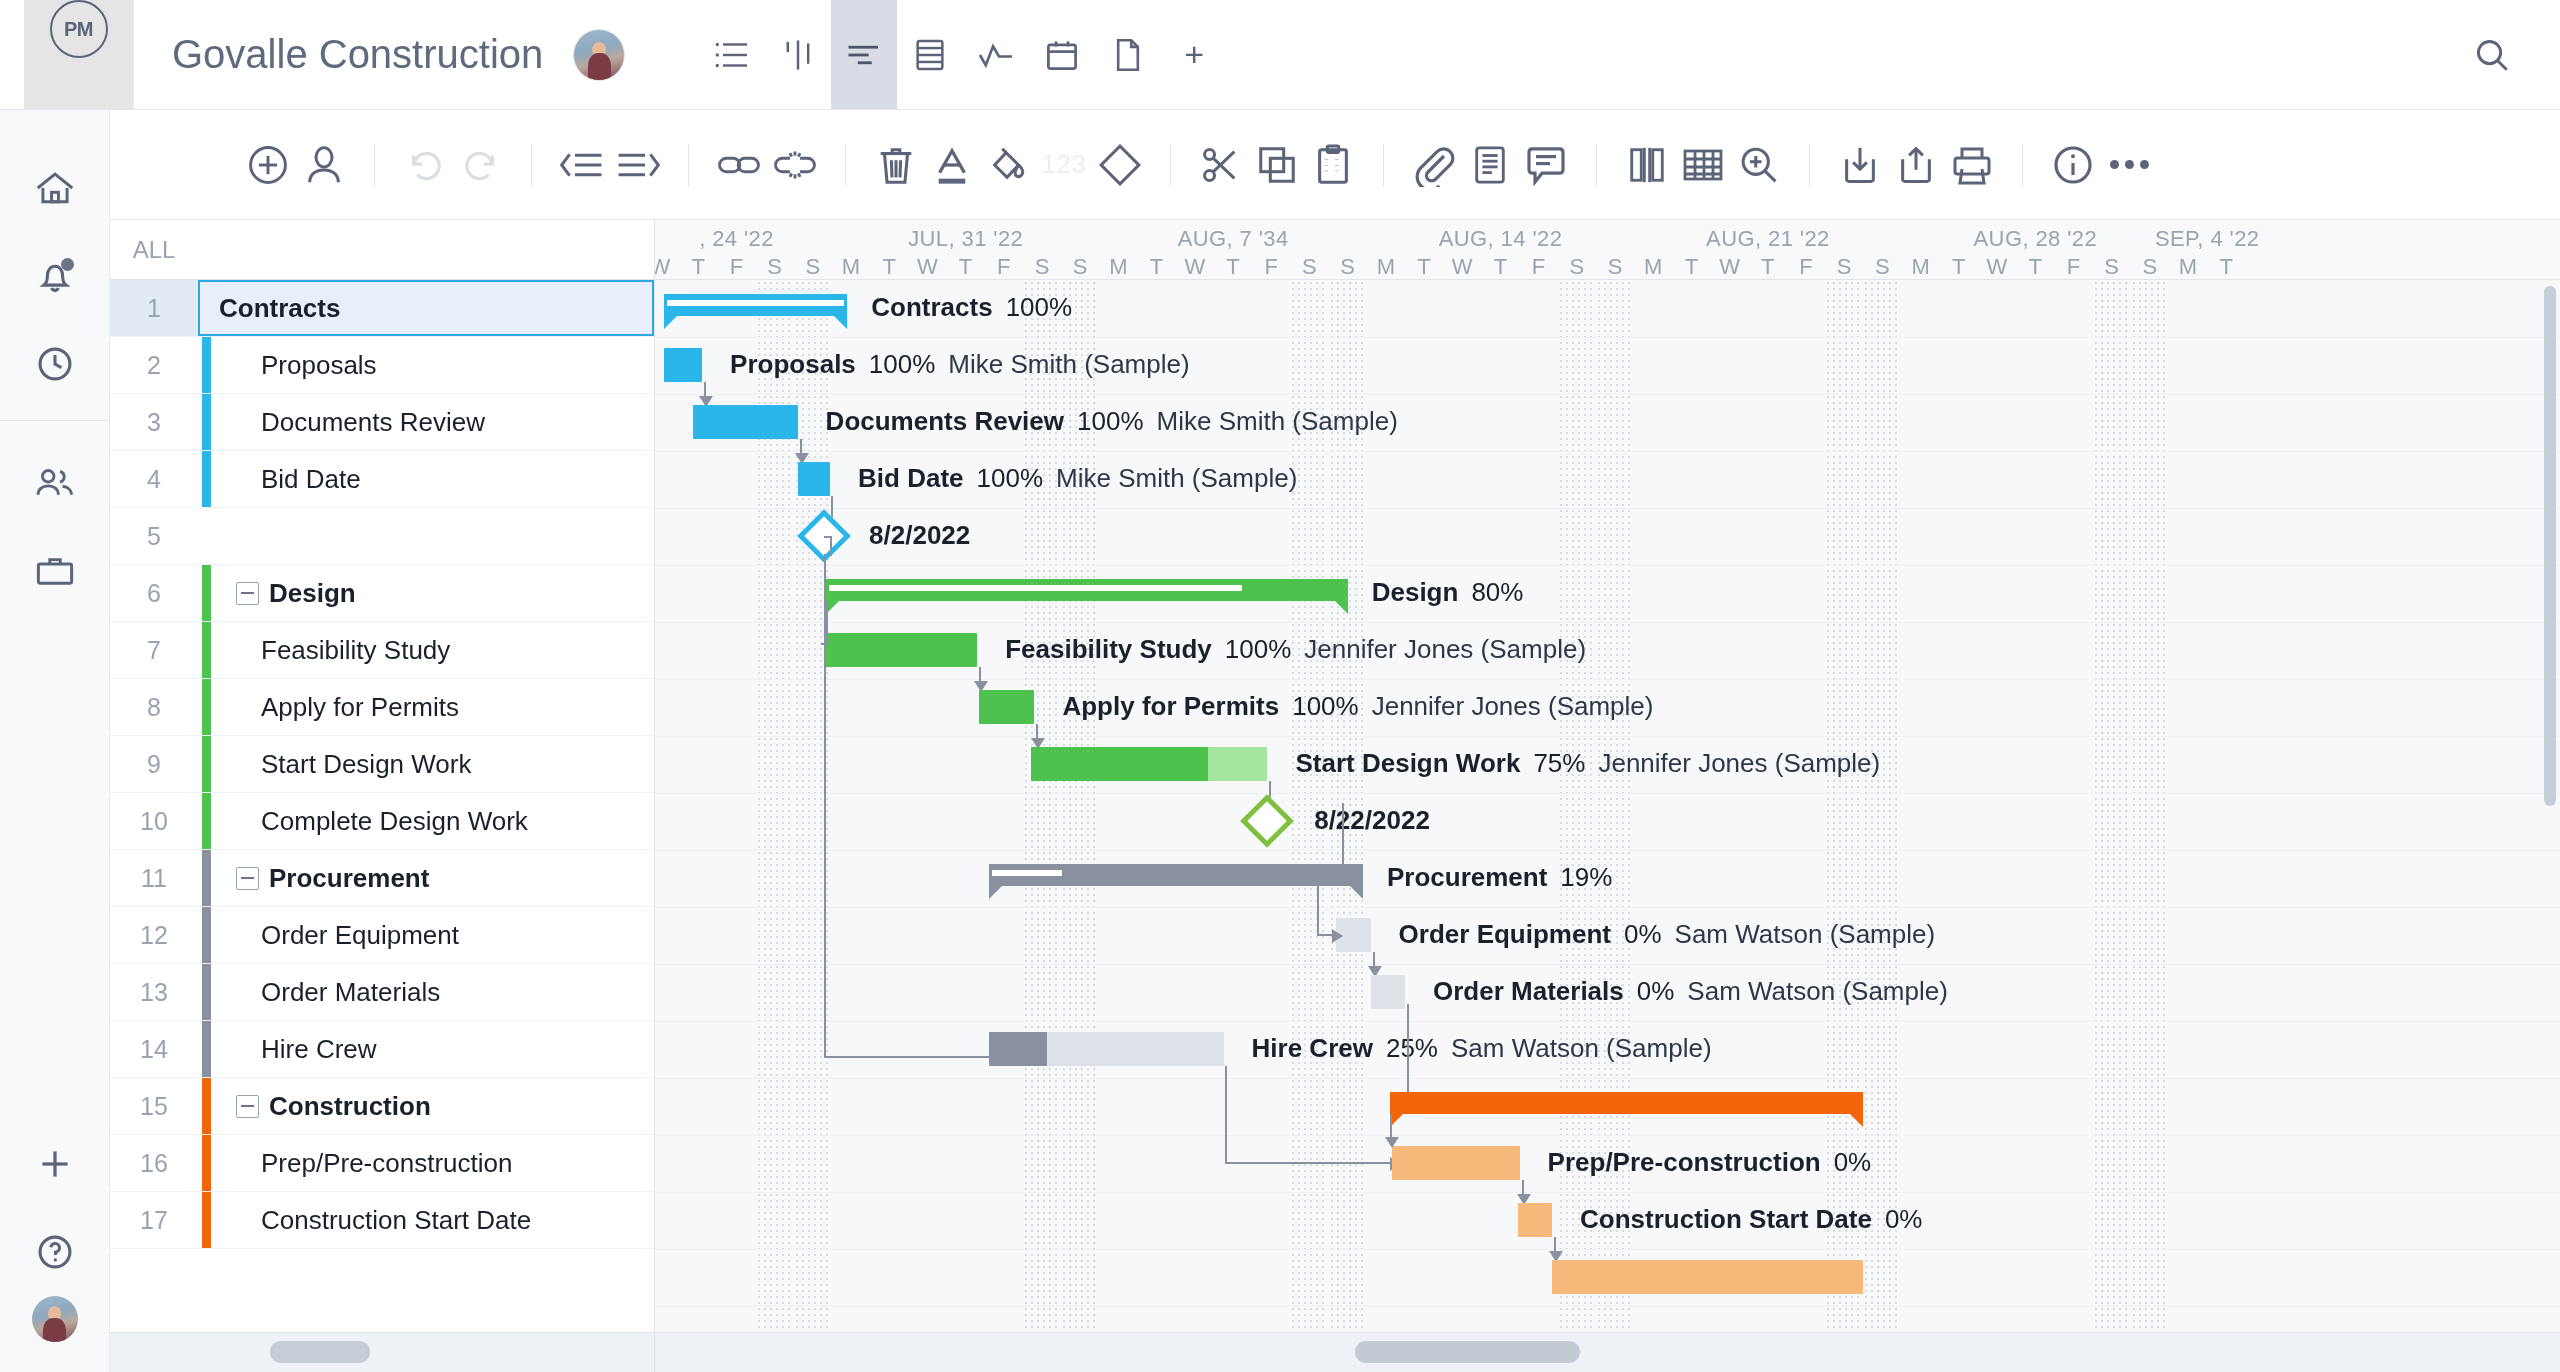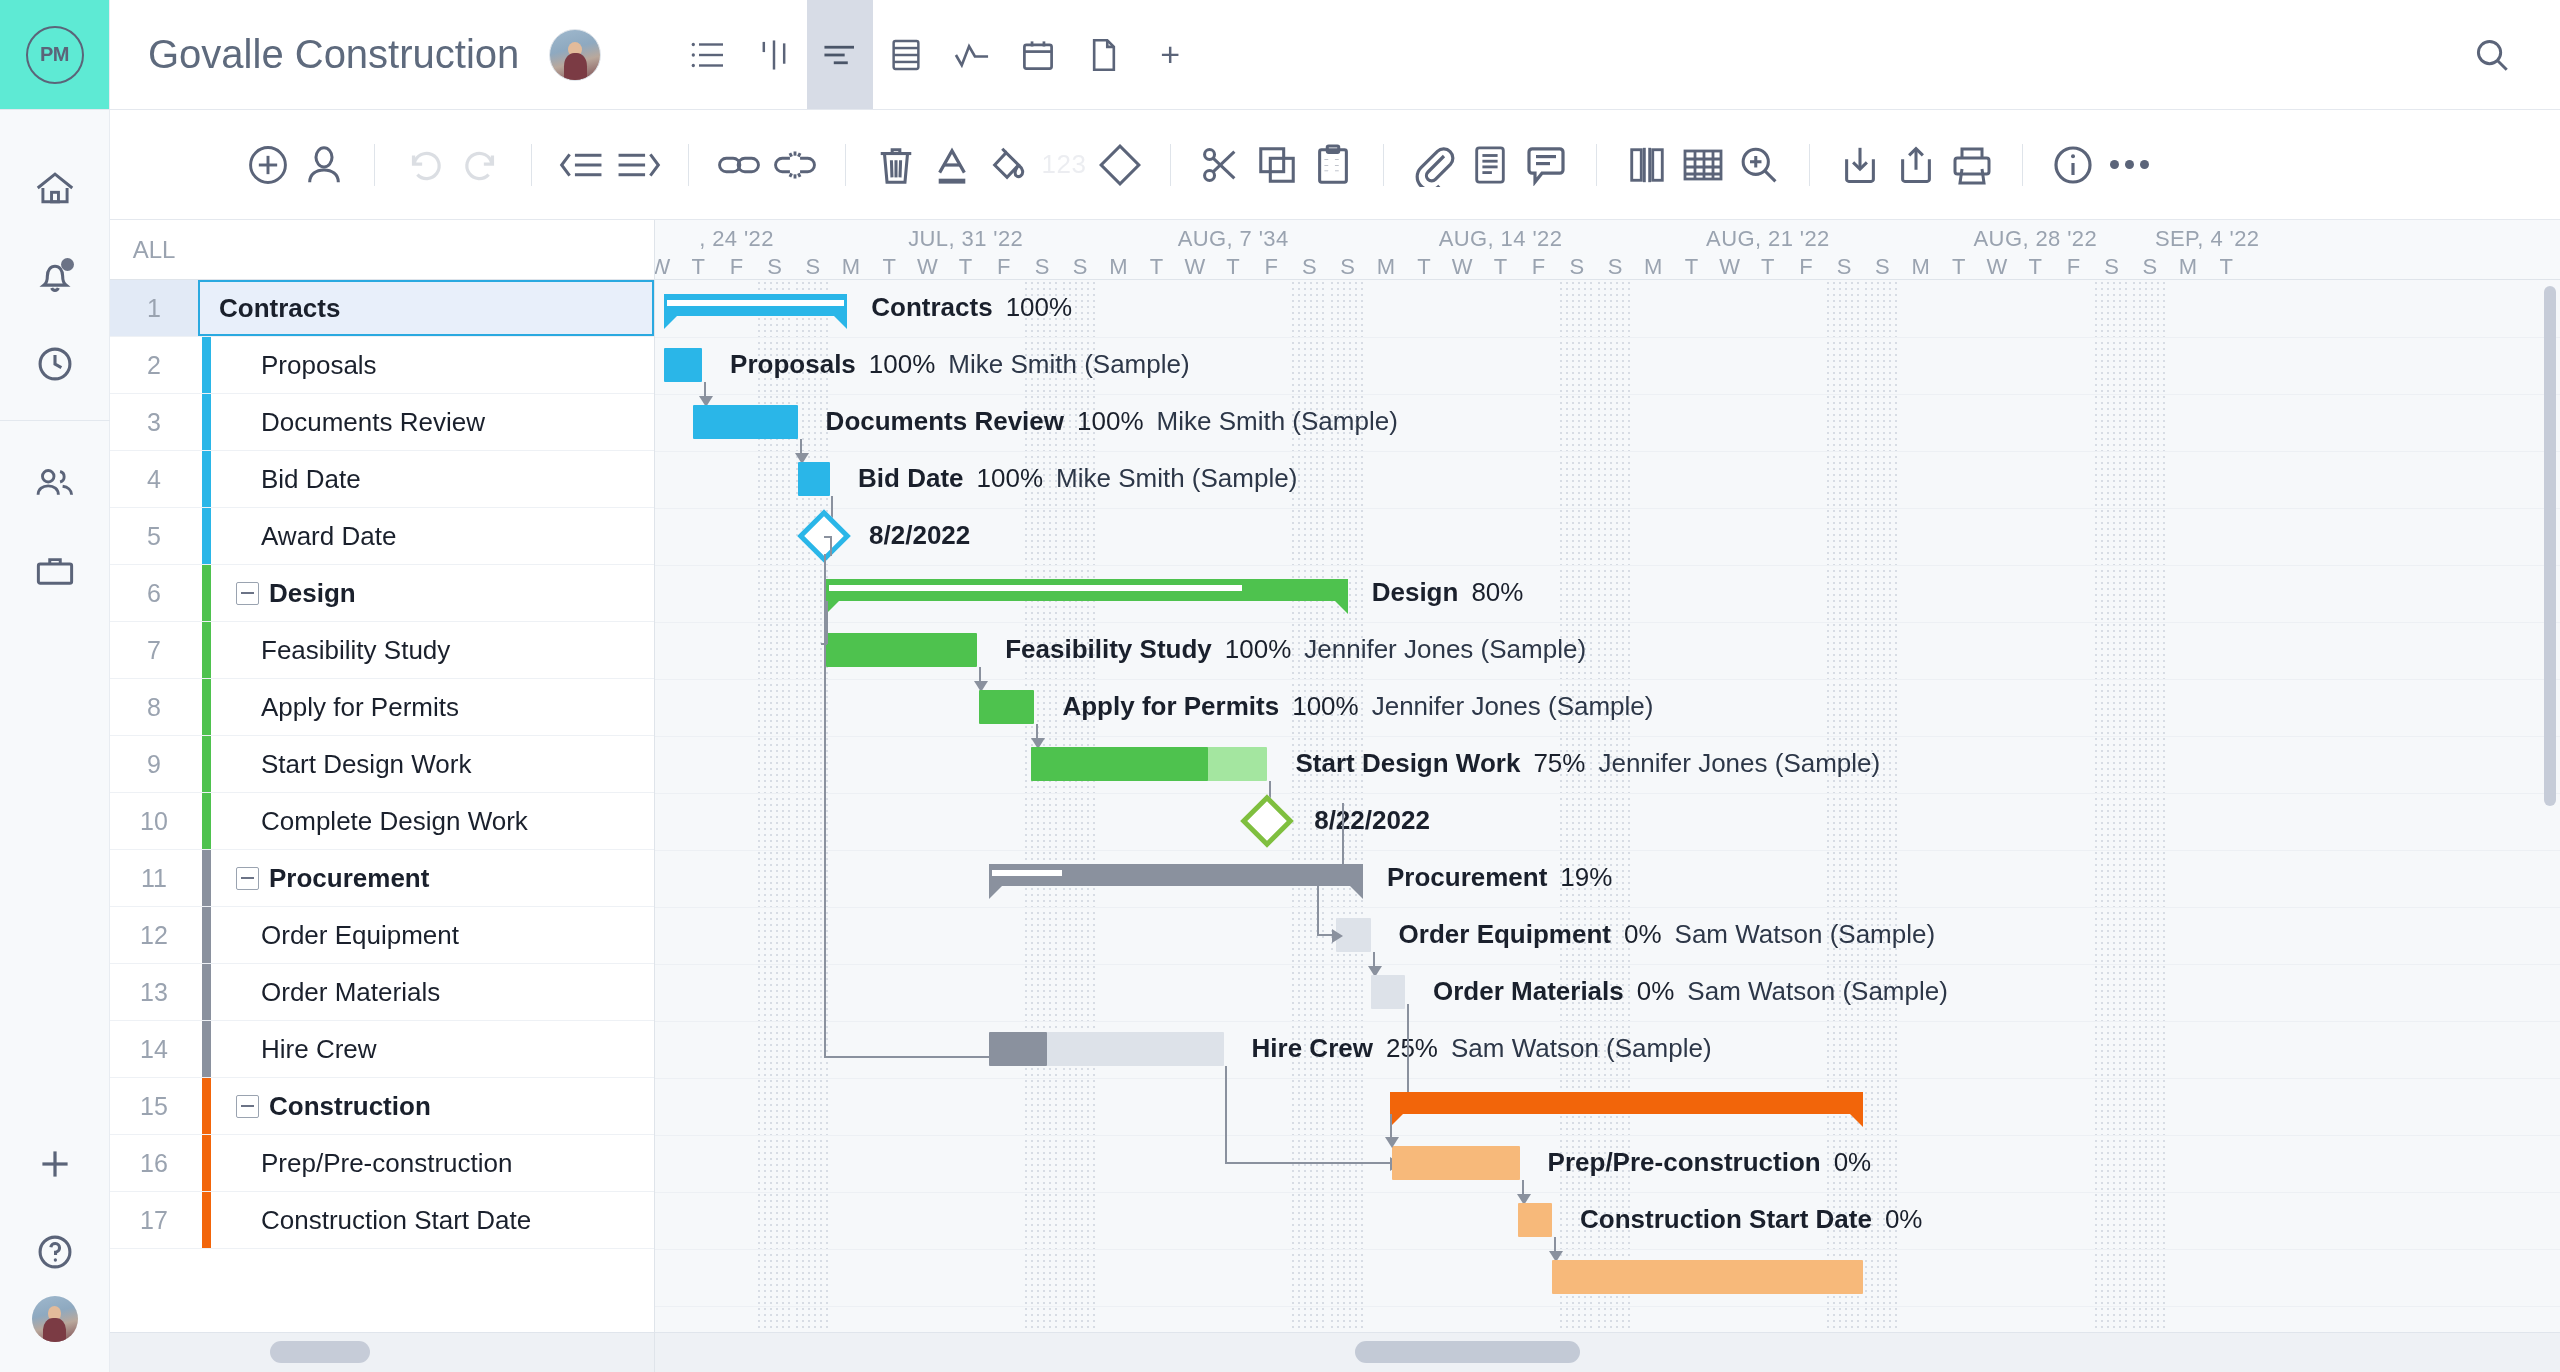--- a/index.html
+++ b/index.html
@@ -8,22 +8,22 @@
   body {
     font-family: "Liberation Sans", sans-serif;
     background:#ffffff; color:#4a5568;
     -webkit-font-smoothing:antialiased;
   }
   .app { position:relative; width:2560px; height:1372px; display:flex; flex-direction:column; }
 
   
   .topbar { height:110px; flex:0 0 110px; display:flex; align-items:stretch;
             background:#fff; border-bottom:1px solid #e4e8ee; position:relative; z-index:20; }
-  .logo-cell { width:110px; flex:0 0 110px; display:flex; align-items:center; justify-content:center;
-               background:#5eead4; border-right:1px solid #e8ecf1; }
+  .logo-cell { width:110px; flex:0 0 110px; display:flex; justify-content:center;
+               background:#e5e5e5; border-right:1px solid #e8ecf1;margin-left:24px; }
   .logo-circle { width:58px; height:58px; border-radius:50%; border:2.5px solid #5b6479;
                  display:flex; align-items:center; justify-content:center;
                  font-size:20px; font-weight:700; color:#5b6479; letter-spacing:-0.5px; }
   .proj-title { font-size:40px; color:#5e6a7d; font-weight:400; margin-left:38px;
                 display:flex; align-items:center; white-space:nowrap; }
   .owner-avatar { width:52px; height:52px; border-radius:50%; margin-left:30px; align-self:center;
                   background:linear-gradient(165deg,#9fb8cd 0%,#8ea9c0 38%,#b9a89c 62%,#7c4a50 100%);
                   border:1px solid #dfe4ea; position:relative; overflow:hidden; }
   .owner-avatar::after{content:"";position:absolute;left:28%;top:46%;width:46%;height:60%;
                   background:#7b3b44;border-radius:44% 44% 0 0;}
@@ -526,24 +526,20 @@
               </div>
               <div class="grow child">
                 <div class="num">4</div>
                 <div class="cell">
                   <div class="swatch" style="background: rgb(42, 182, 232);"></div>
                   <div class="label">Bid Date</div>
                 </div>
               </div>
               <div class="grow child">
                 <div class="num">5</div>
-                <div class="cell">
-                  <div class="swatch" style="background: rgb(42, 182, 232);"></div>
-                  <div class="label">Award Date</div>
-                </div>
               </div>
               <div class="grow group">
                 <div class="num">6</div>
                 <div class="cell">
                   <div class="swatch" style="background: rgb(78, 194, 78);"></div>
                   <div class="collapse-box">
                     <i></i>
                   </div>
                   <div class="label">Design</div>
                 </div>

